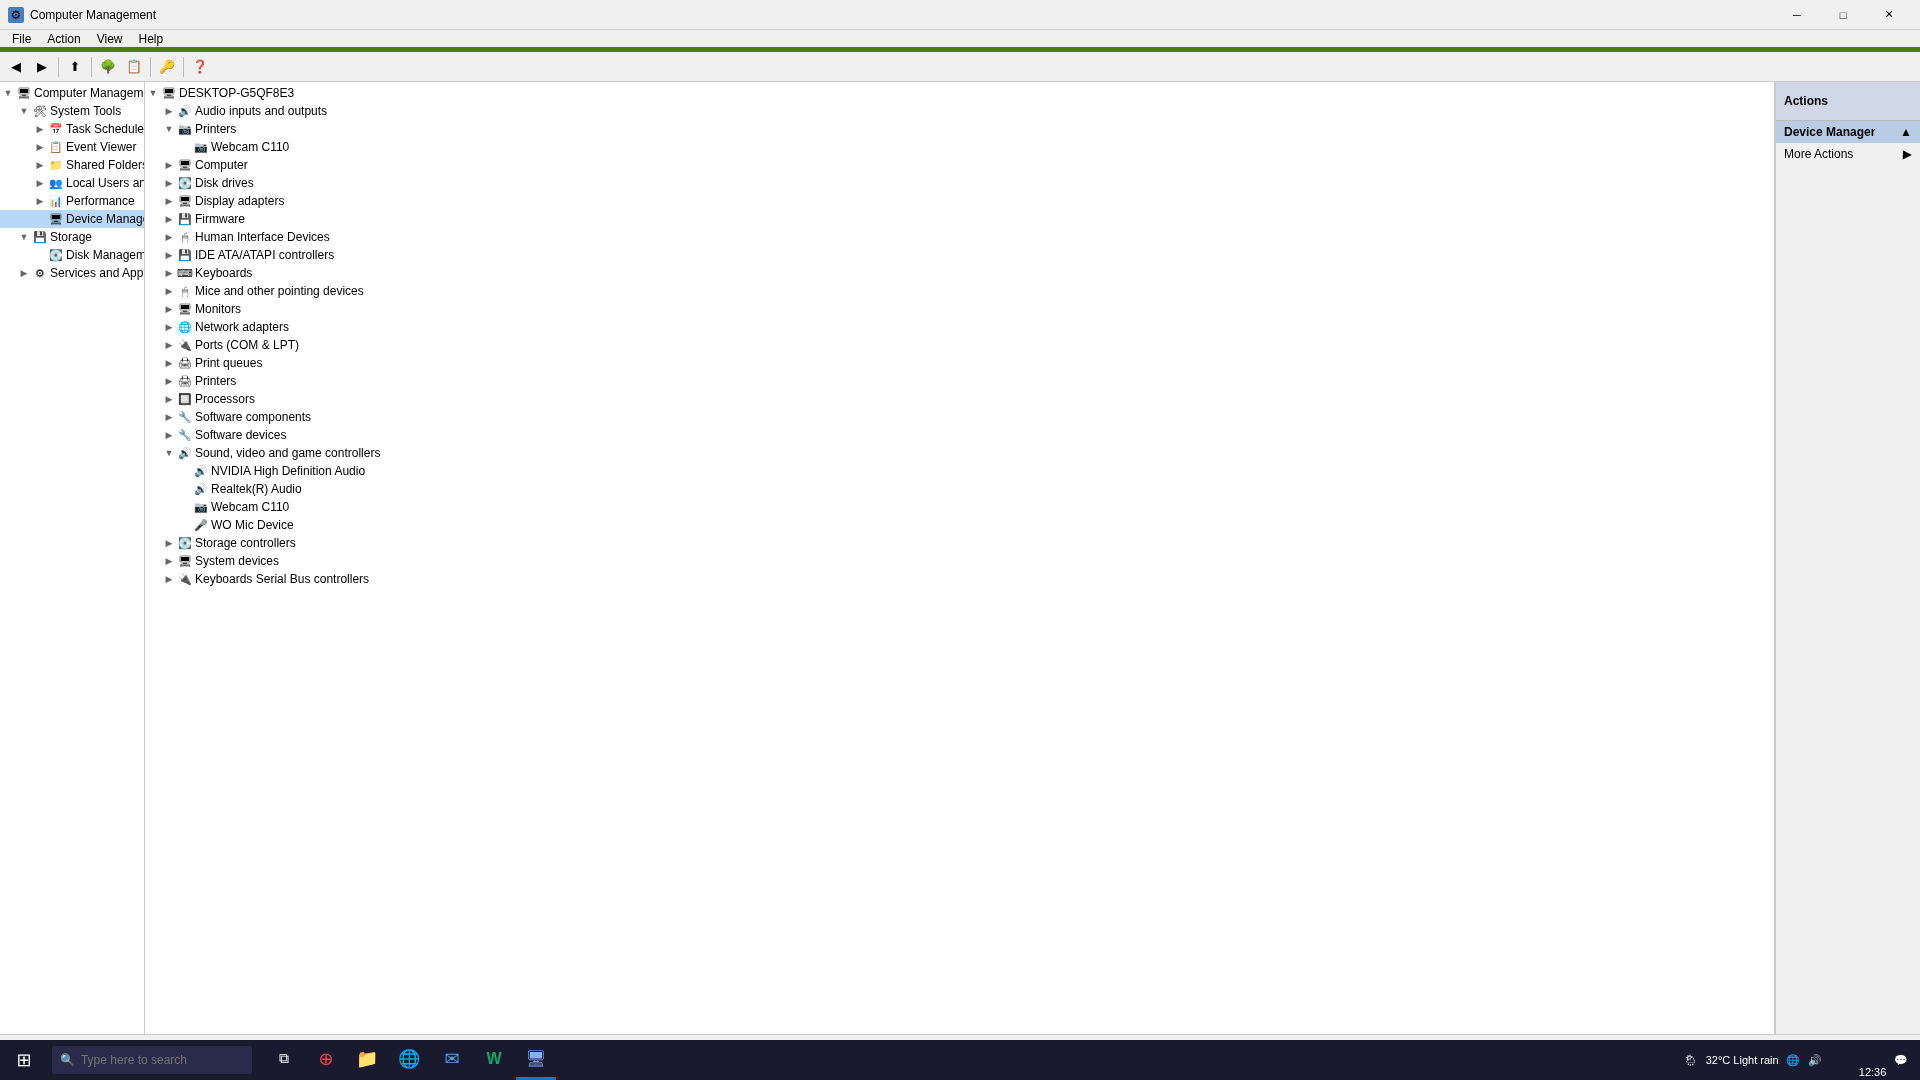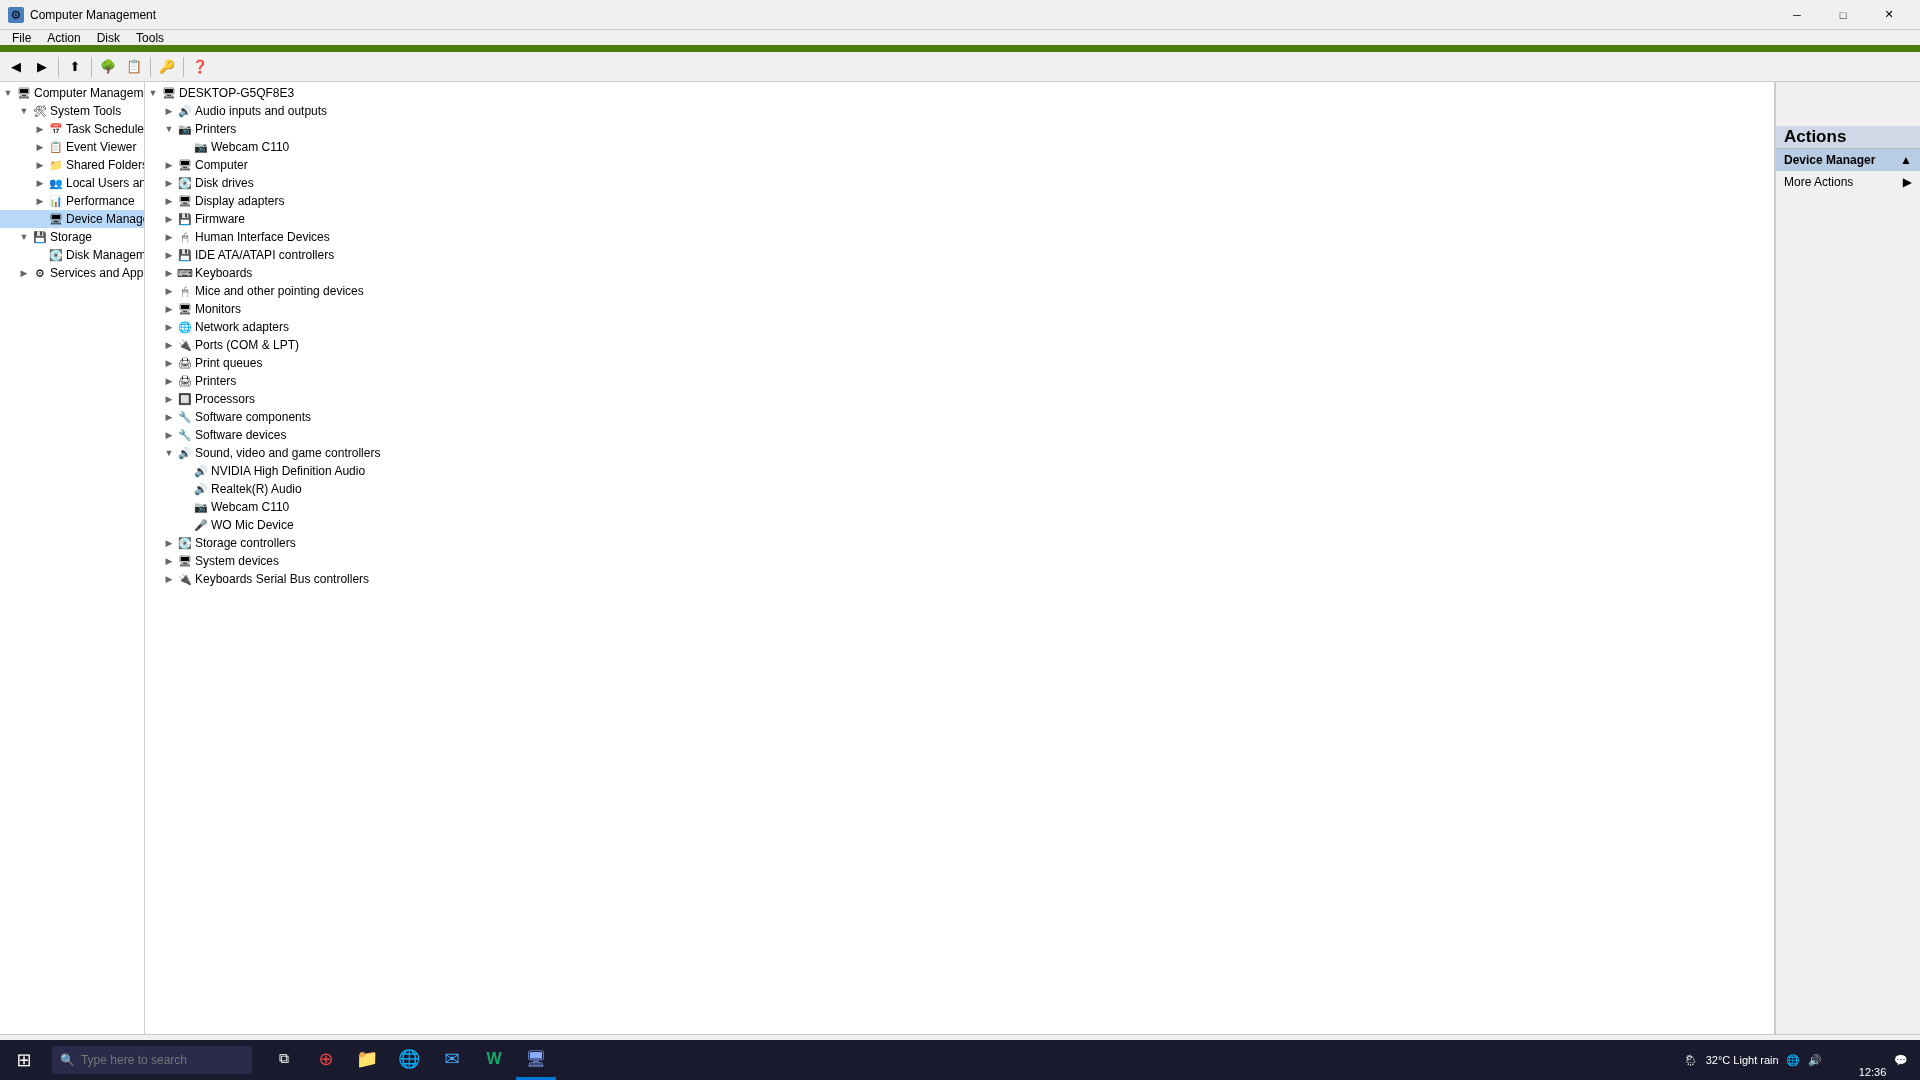--- a/index.html
+++ b/index.html
@@ -21,21 +21,21 @@
     .title-bar-controls { display: flex; gap: 0; }
     .title-bar-btn { width: 46px; height: 30px; display: flex; align-items: center; justify-content: center; font-size: 11px; cursor: pointer; background: transparent; border: none; }
 
     
     .menu-bar {
       background: #f0f0f0;
       height: 22px;
       display: flex;
       align-items: center;
       padding: 0 4px;
-      border-bottom: 7px solid #4d7c0f;
+      border-bottom: 5px solid #4d7c0f;
     }
     .menu-item {
       padding: 2px 8px;
       cursor: pointer;
       font-size: 12px;
     }
 
     
     .toolbar {
       background: #f0f0f0;
@@ -85,25 +85,24 @@
 
     
     .right-panel {
       width: 145px;
       min-width: 145px;
       background: #f0f0f0;
       border-left: 1px solid #ccc;
     }
     .right-panel-header {
       background: #d0d8e8;
-      padding: 1px 8px;
+      padding: 12px 8px;
       font-weight: bold;
-      font-size: 17px;
+      font-size: 12px;
       border-bottom: 1px solid #bbb;
-      margin-top: 44px;
     }
     .right-panel-item {
       padding: 4px 8px;
       font-size: 12px;
       cursor: pointer;
       display: flex;
       align-items: center;
       justify-content: space-between;
     }
     .right-panel-item.active {
@@ -259,22 +258,22 @@
   <div class="title-bar-controls">
     <button class="title-bar-btn">─</button>
     <button class="title-bar-btn">□</button>
     <button class="title-bar-btn close">✕</button>
   </div>
 </div>
 
 <div class="menu-bar">
   <span class="menu-item">File</span>
   <span class="menu-item">Action</span>
-  <span class="menu-item">Disk</span>
-  <span class="menu-item">Tools</span>
+  <span class="menu-item">View</span>
+  <span class="menu-item">Help</span>
 </div>
 
 <div class="toolbar">
   <button class="toolbar-btn">◀</button>
   <button class="toolbar-btn">▶</button>
   <div class="toolbar-sep"></div>
   <button class="toolbar-btn">⬆</button>
   <div class="toolbar-sep"></div>
   <button class="toolbar-btn">🌳</button>
   <button class="toolbar-btn">📋</button>

